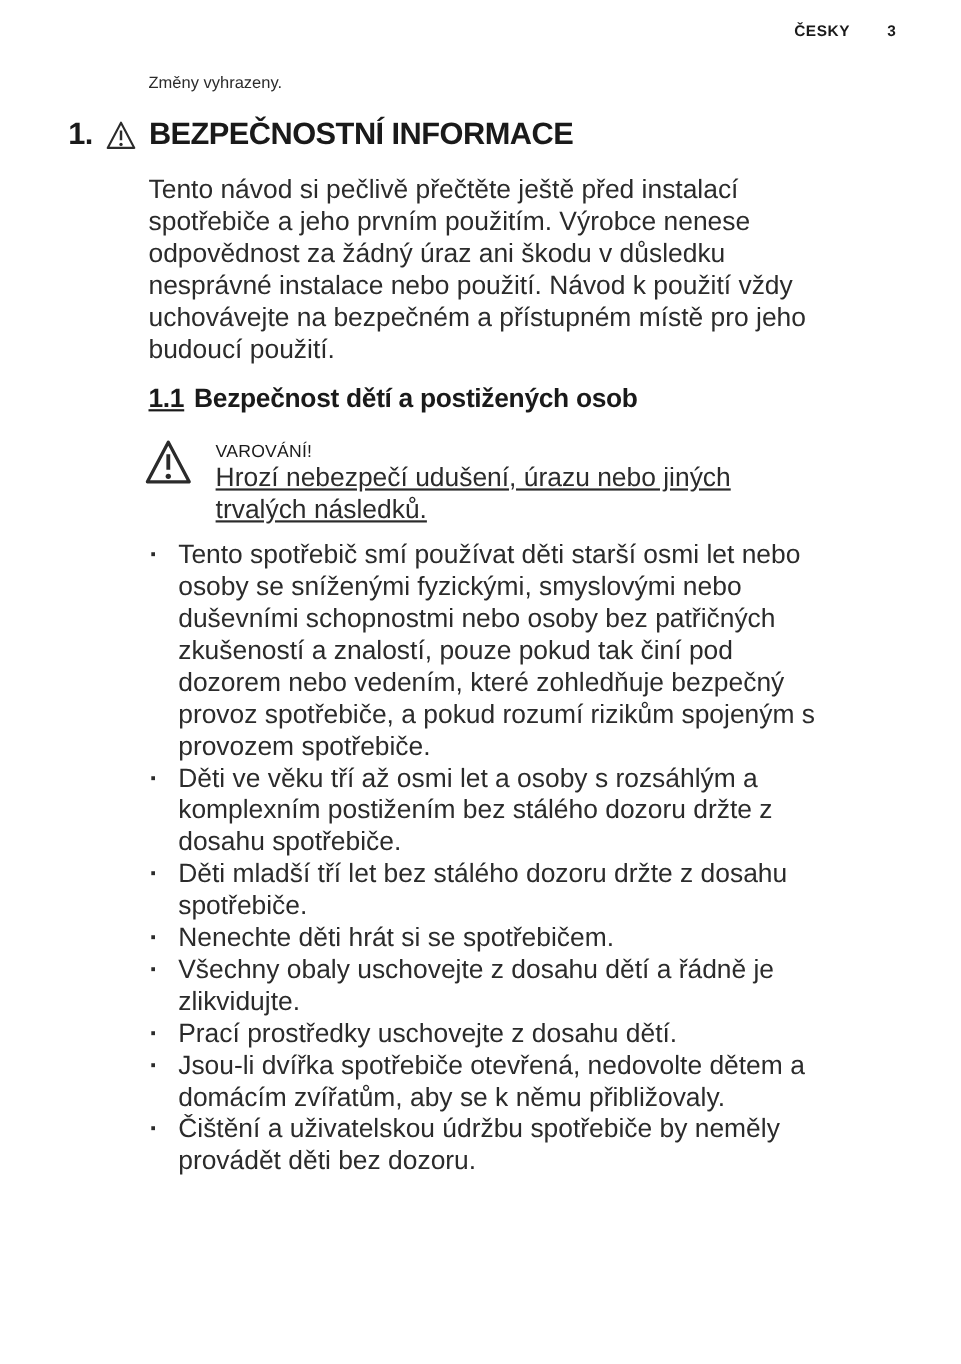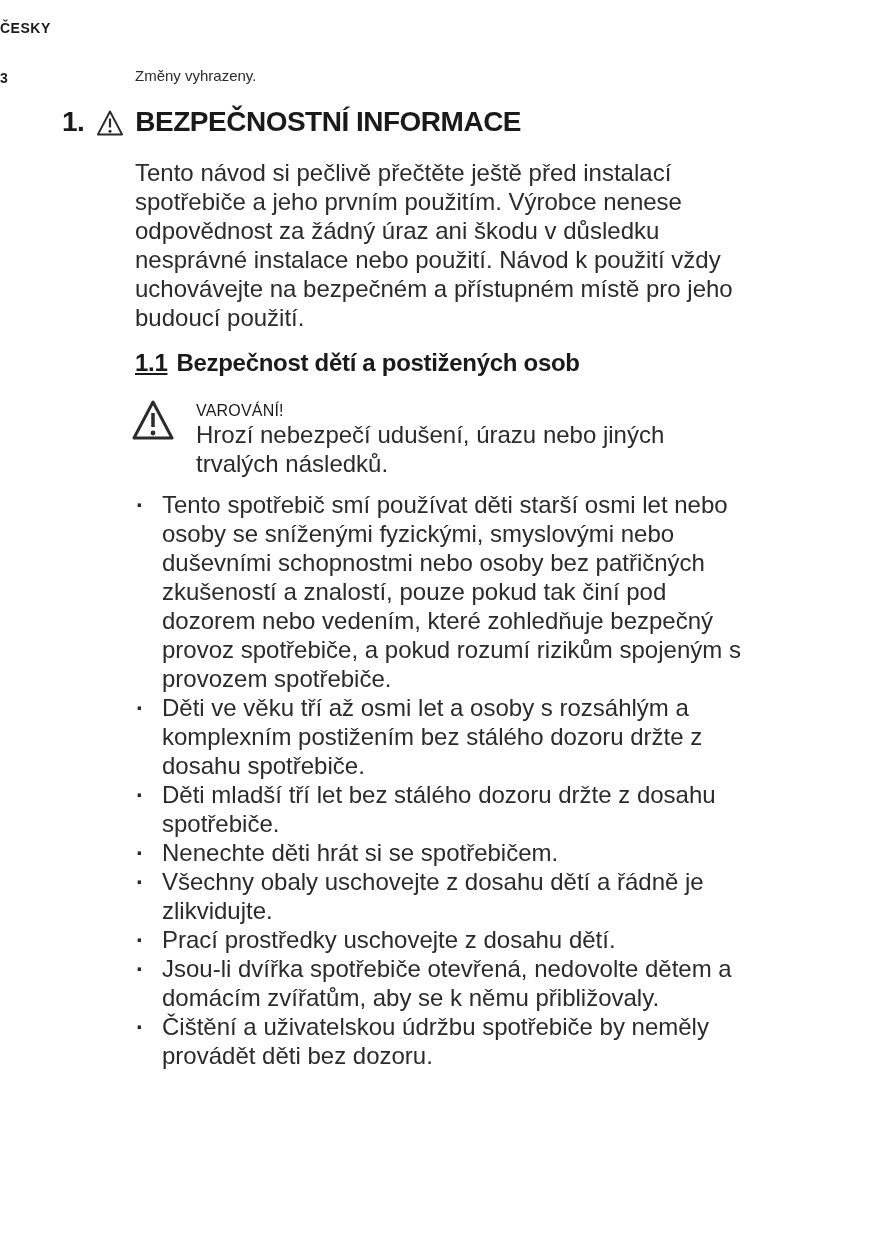--- a/index.html
+++ b/index.html
@@ -23,21 +23,20 @@
     left: 0;
     right: 59px;
     display: flex;
     justify-content: flex-end;
     align-items: baseline;
     gap: 34px;
     font-size: 14px;
     font-weight: bold;
     letter-spacing: 0.5px;
     color: #1a1a1a;
-    flex-direction: column;
   }
   .change-note {
     position: absolute;
     left: 135px;
     top: 67px;
     margin: 0;
     font-size: 15px;
     color: #2b2b2b;
   }
   h1.section-heading {
@@ -104,20 +103,21 @@
     font-weight: normal;
     line-height: 18px;
     letter-spacing: 0.2px;
     color: #1a1a1a;
   }
   .warning-text {
     margin: 0;
     font-size: 24px;
     line-height: 29px;
     white-space: pre-line;
+    text-decoration: underline;
   }
   ul.safety-list {
     position: absolute;
     left: 135px;
     top: 490px;
     width: 705px;
     margin: 0;
     padding: 0;
     list-style: none;
     font-size: 24px;

